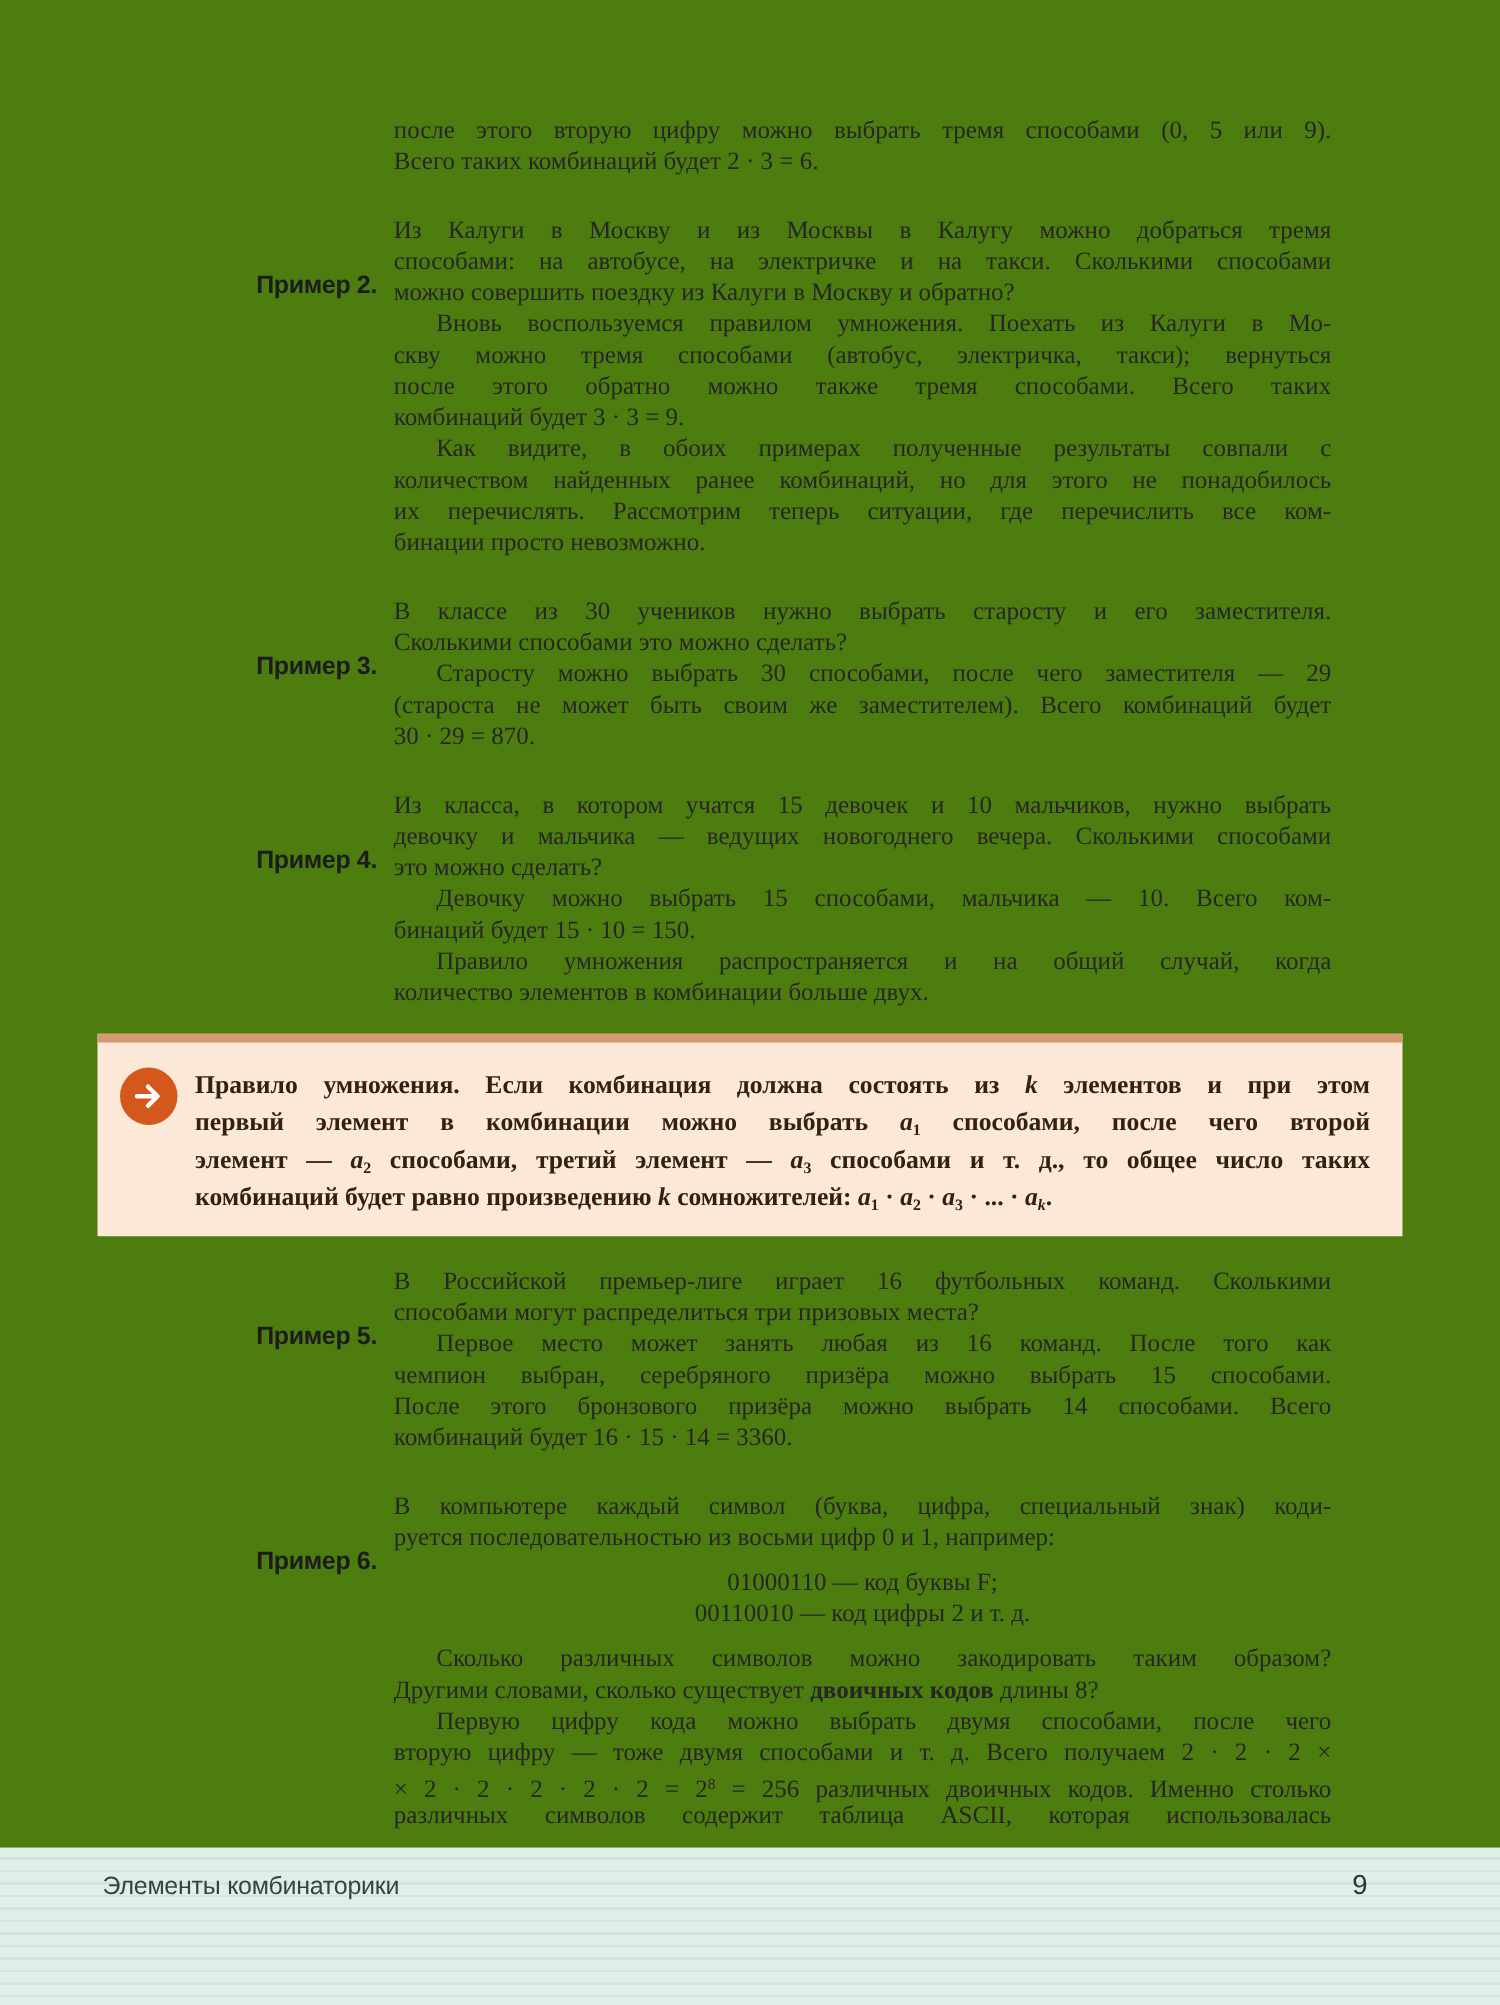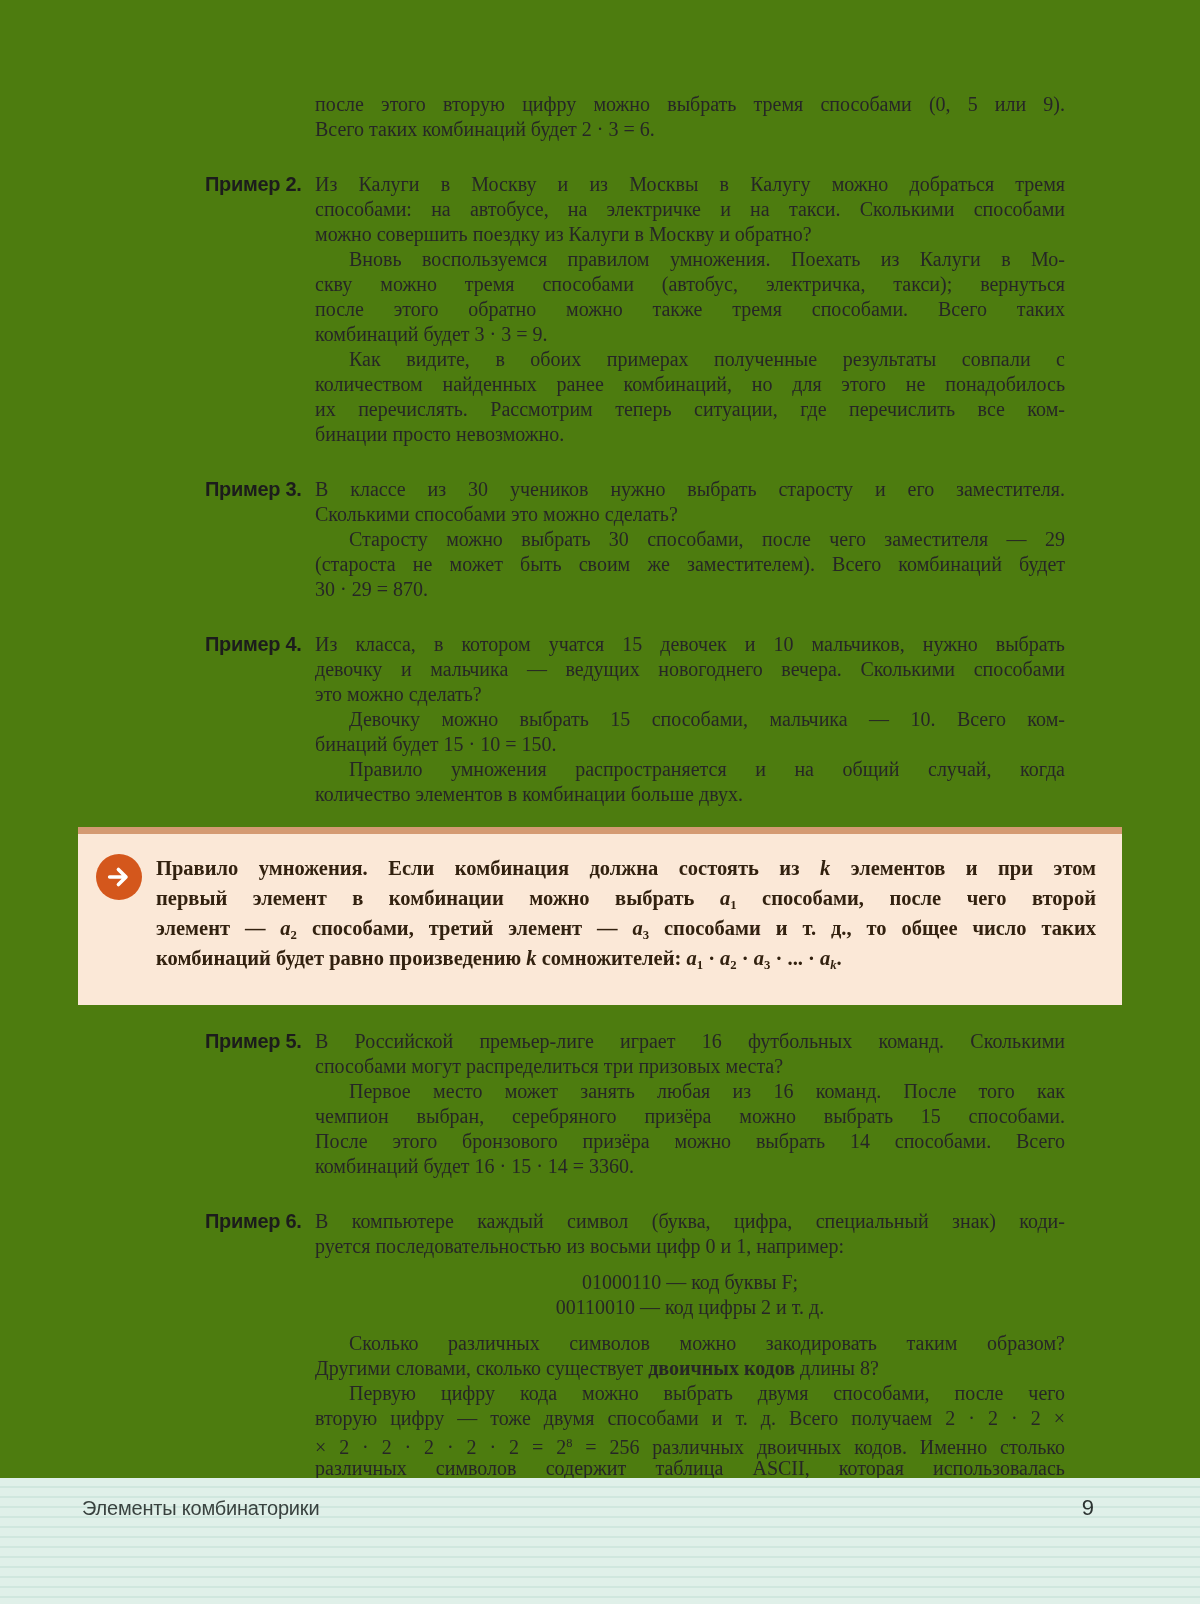--- a/index.html
+++ b/index.html
@@ -28,20 +28,21 @@
   .block-body{grid-column:2;}
   .ex-label{
     grid-column:1;
     font-family:"Liberation Sans", sans-serif;
     font-weight:bold;
     font-size:20px;
     line-height:25px;
     letter-spacing:-0.3px;
     color:#1c1c1c;
     white-space:nowrap;
+    margin-top:44px;
   }
   .tline{
     font-size:20px;
     line-height:25px;
     height:25px;
     color:#262626;
   }
   .tline.j{text-align:justify;text-align-last:justify;}
   .tline.l{text-align:left;text-align-last:left;}
   .tline.c{text-align:left;text-align-last:center;}
@@ -52,21 +53,21 @@
   .seg-sub{font-size:0.62em;vertical-align:-0.32em;}
   .seg-sup{font-size:0.62em;vertical-align:0.55em;}
 
   
   .rule-box{
     position:relative;
     box-sizing:border-box;
     width:1044px;
     margin:20px 0 24px -127px;
     background:#fbe8d7;
-    padding:26px 26px 32px 78px;
+    padding:26px 26px 16px 78px;
   }
   .rule-box + .block{margin-top:24px;}
   .rule-box::before{
     content:'';
     position:absolute;top:0;left:0;right:0;height:7px;
     background:#d49a72;
   }
   .rule-box .tline{
     font-size:20.5px;
     line-height:30px;

